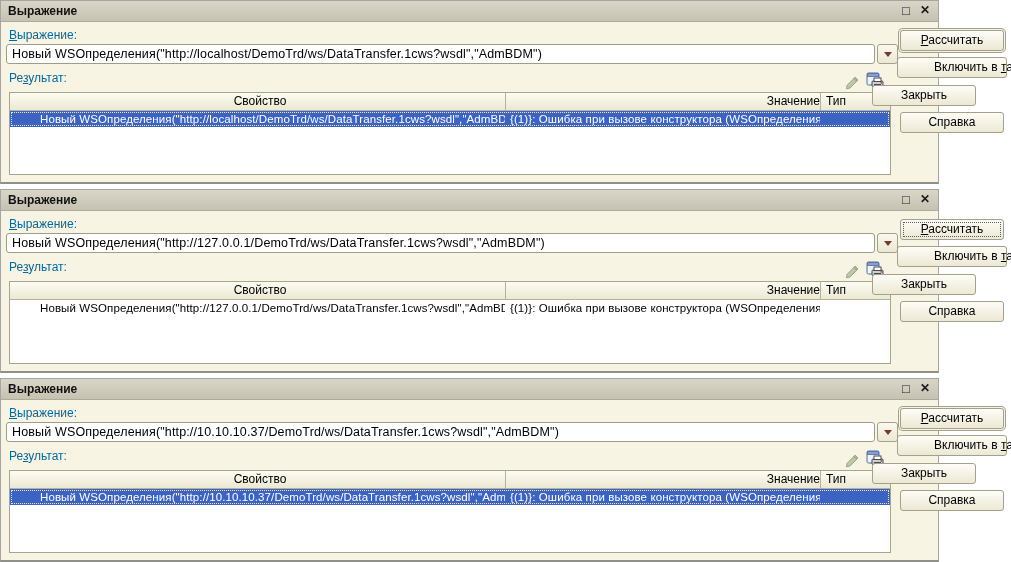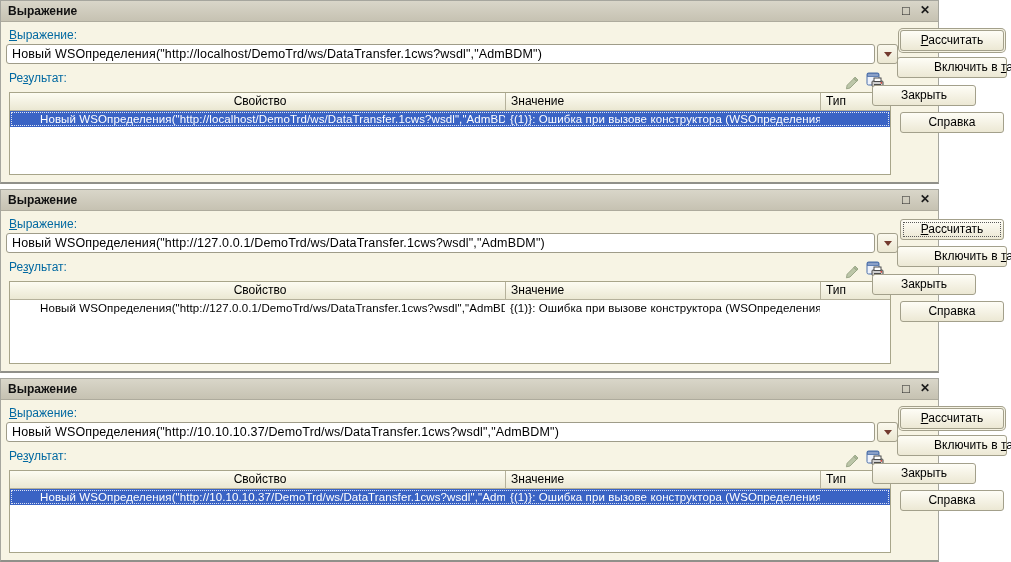--- a/index.html
+++ b/index.html
@@ -62,21 +62,21 @@
     position:absolute; left:8px; top:91px; width:882px; height:83px; box-sizing:border-box;
     background:#fff; border:1px solid #a8a58a; overflow:hidden;
   }
   .thead {
     display:flex; height:18px; box-sizing:border-box;
     background:linear-gradient(#fdfcf2,#ebe8d3);
     border-bottom:1px solid #b5b19b; font-size:12px; color:#000;
   }
   .th { box-sizing:border-box; line-height:17px; padding-left:5px; white-space:nowrap; overflow:hidden; }
   .th-prop { width:495px;text-align:center; }
-  .th-val  { width:315px; border-left:1px solid #b5b19b; }
+  .th-val  { width:315px; border-left:1px solid #b5b19b;text-align:right; }
   .th-type { flex:1; border-left:1px solid #b5b19b; }
 
   .trow { display:flex; height:16px; font-size:11.5px; letter-spacing:0.1px; line-height:16px; color:#000; }
   .td { box-sizing:border-box; white-space:nowrap; overflow:hidden; }
   .td-prop { width:495px; padding-left:30px; }
   .td-val  { width:315px; padding-left:5px; }
   .td-type { flex:1; }
   .trow.selected {
     background:#3a63c4; color:#fff;
     outline:1px dotted #dfe4f2; outline-offset:-2px;

